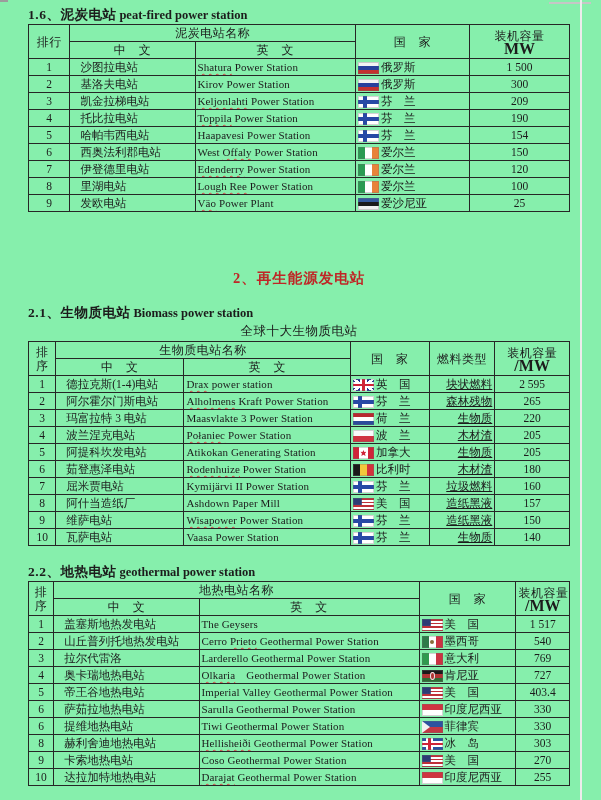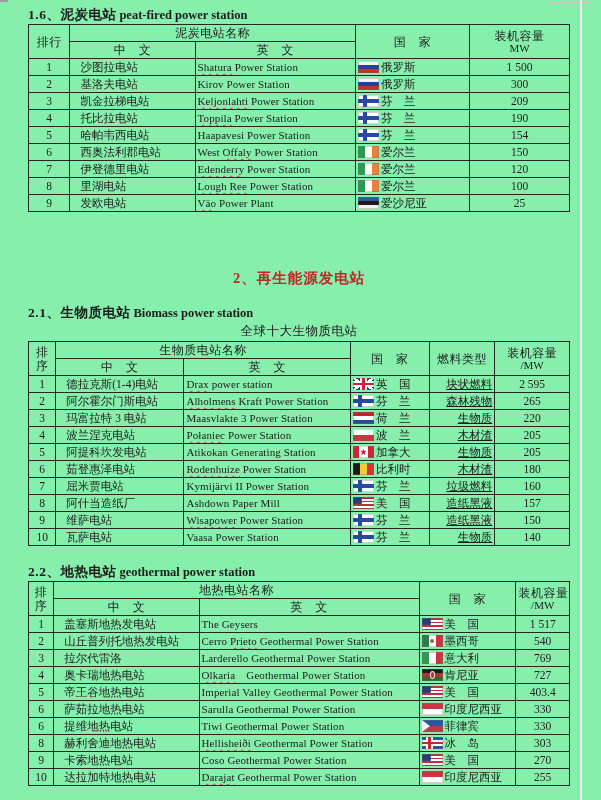--- a/index.html
+++ b/index.html
@@ -24,28 +24,28 @@
   }
 
   
   table{border-collapse:collapse;table-layout:fixed;width:542px;margin:0;}
   th,td{
     border:1px solid #262626;height:16px;padding:0 2px;
     font-size:11.5px;line-height:14px;overflow:hidden;white-space:nowrap;
     font-weight:normal;vertical-align:middle;
   }
   th{text-align:center;font-size:12px;letter-spacing:.5px;}
-  th .unit{display:block;font-size:11px;line-height:11px;letter-spacing:0;}
+  th .unit{display:block;font-size:16px;line-height:11px;letter-spacing:0;font-weight:bold;}
   td.c-rank{text-align:center;}
   td.c-zh{padding-left:10px;}
   td.c-en{font-size:11px;letter-spacing:.1px;}
   td.c-fuel{text-align:right;text-decoration:underline;}
   td.c-cap{text-align:center;}
   td.c-country{padding-left:2px;}
-  .country-wrap{display:flex;align-items:center;}
+  .country-wrap{display:flex;align-items:flex-end;}
   .country-name{font-size:11.5px;white-space:pre;}
   .squiggle{
     text-decoration:underline;text-decoration-style:wavy;
     text-decoration-color:#d84040;text-decoration-thickness:1px;
     text-underline-offset:2px;
   }
 
   
   .flag{
     display:inline-block;width:21px;height:12px;margin-right:2px;flex:none;

